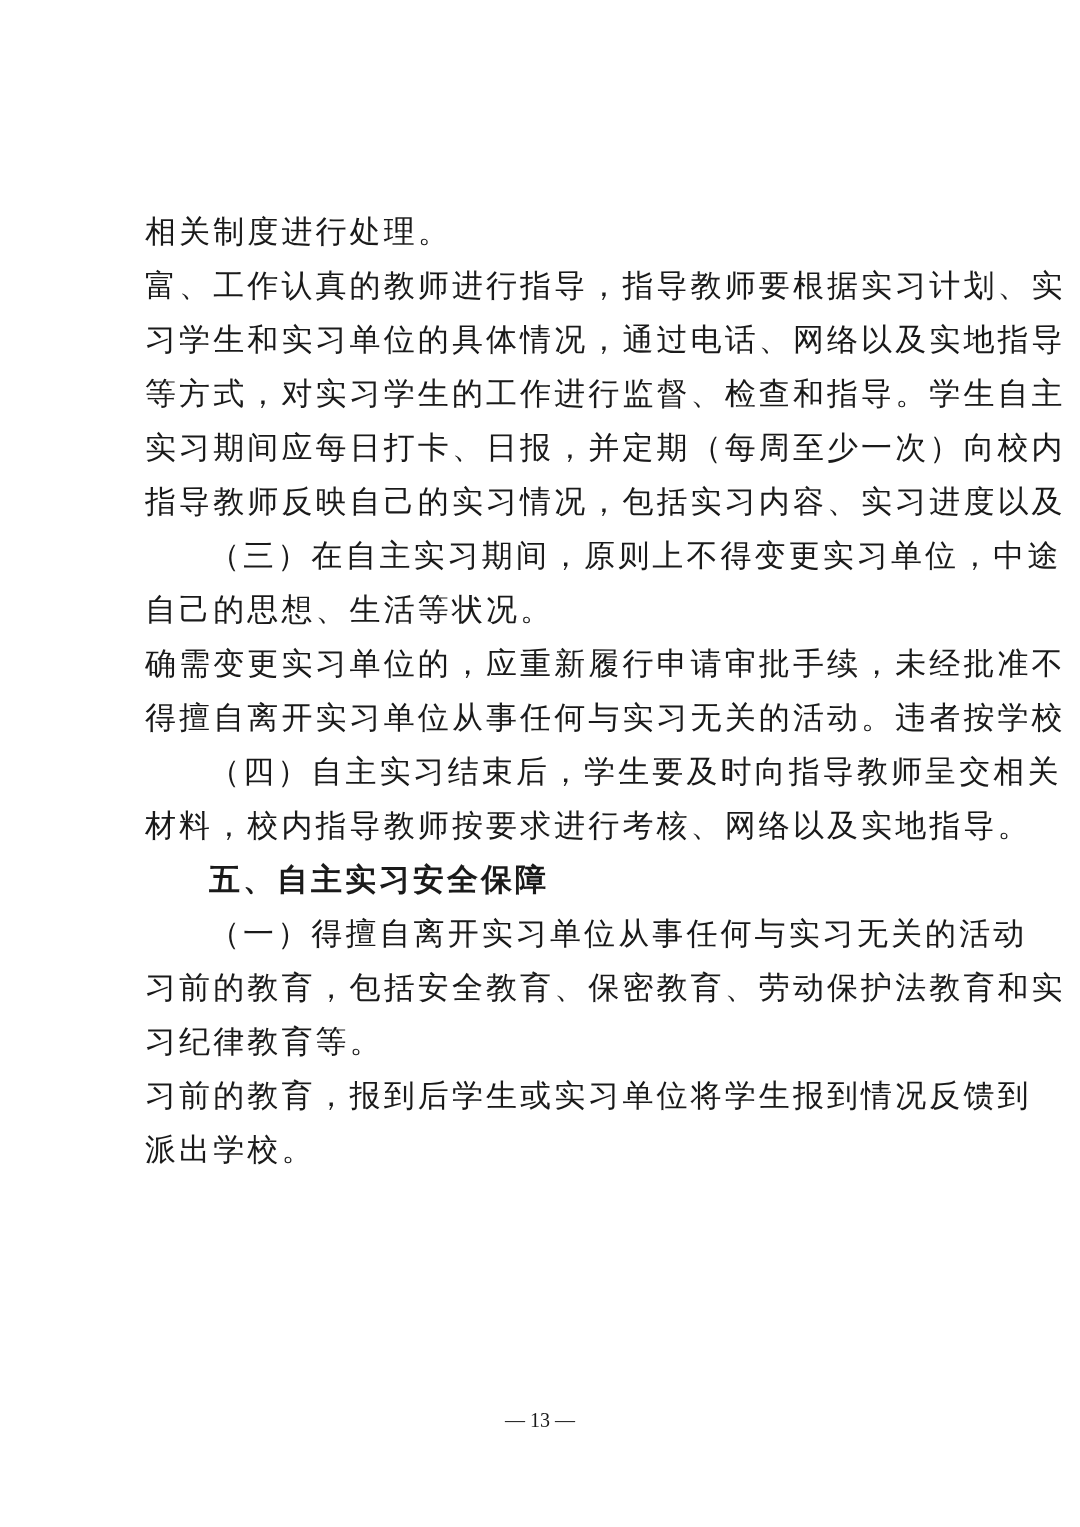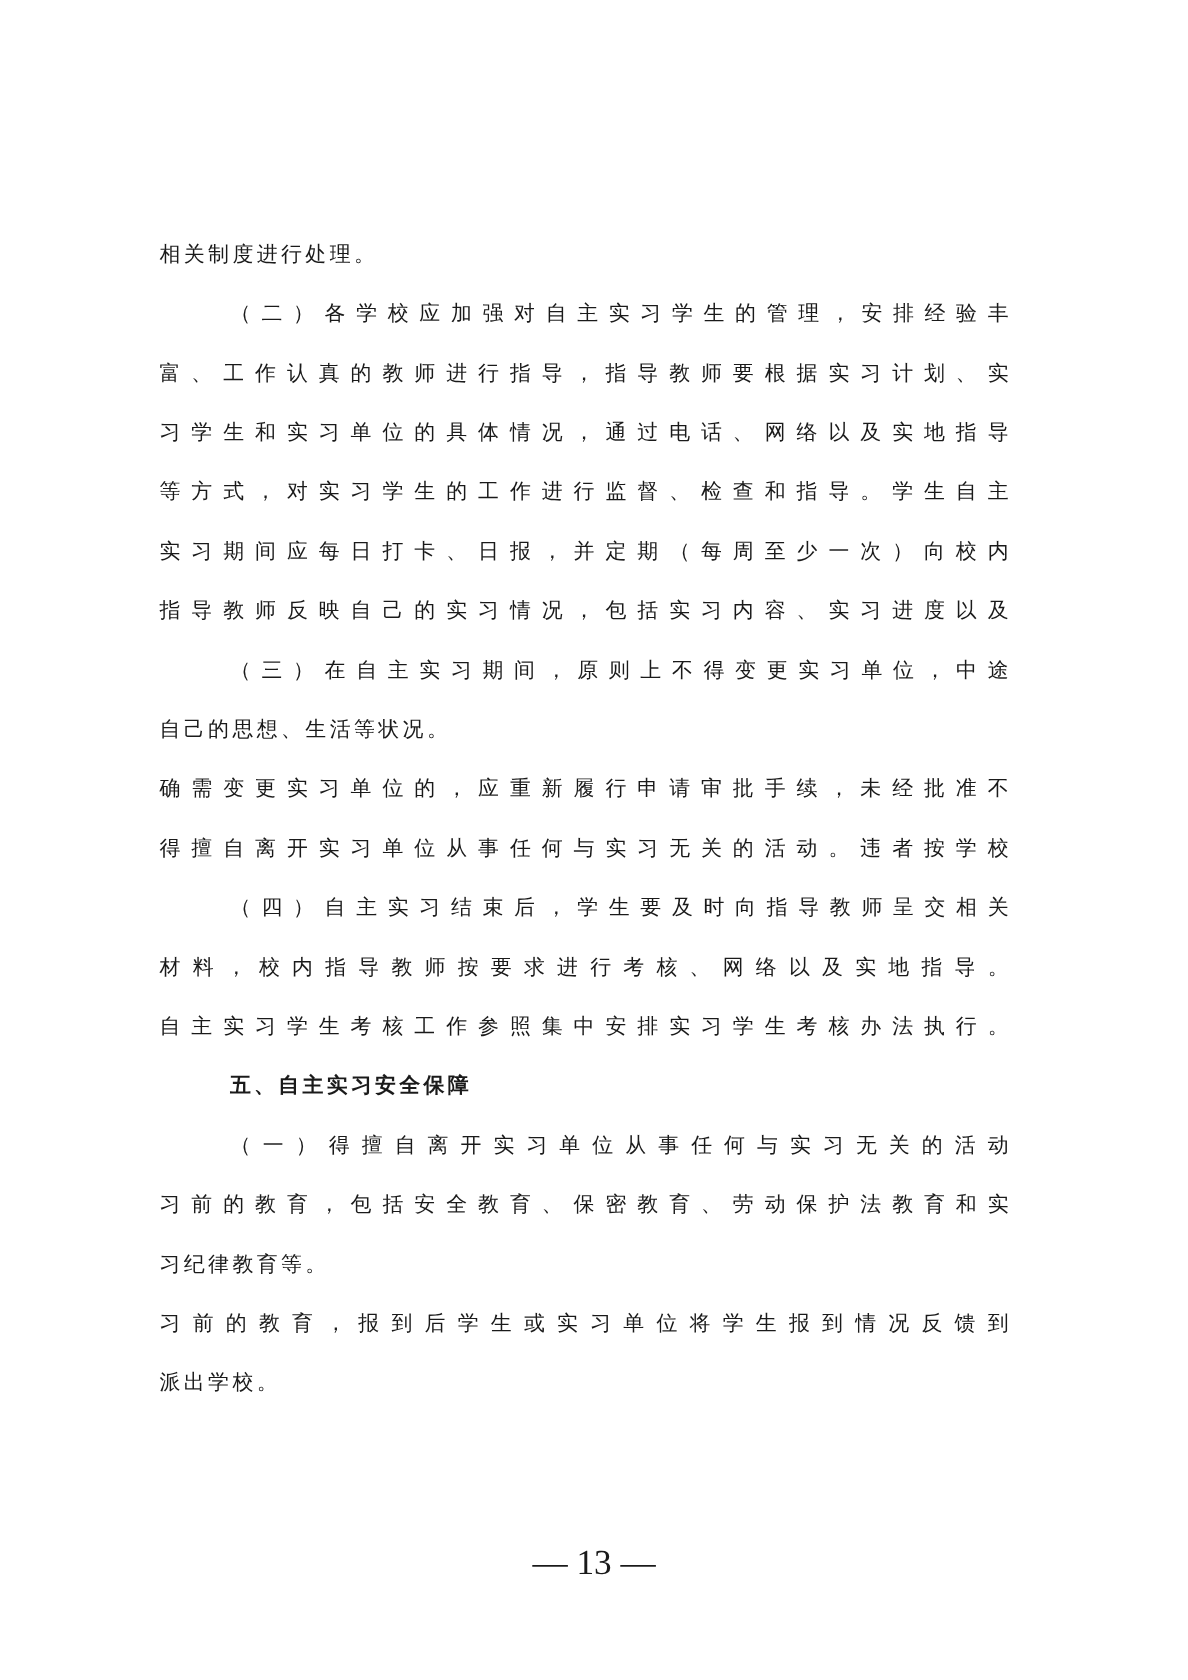--- a/index.html
+++ b/index.html
@@ -17,21 +17,21 @@
     }
     .page {
       position: absolute;
       left: 145px;
       top: 204px;
       width: 775px;
     }
     .line {
       height: 54px;
       line-height: 54px;
-      font-size: 19px;
+      font-size: 31px;
       white-space: nowrap;
       letter-spacing: 3.1px;
       text-align: justify;
       text-align-last: justify;
     }
     .line.last {
       text-align-last: left;
     }
     .line.indent {
       padding-left: 64px;
@@ -42,47 +42,45 @@
       text-align-last: left;
       letter-spacing: 3px;
     }
     .page-number {
       position: absolute;
       top: 1400px;
       left: 0;
       width: 1080px;
       text-align: center;
       font-family: "Liberation Serif", "DejaVu Serif", serif;
-      font-size: 32px;
+      font-size: 20px;
       color: #1a1a1a;
       line-height: 40px;
     }
   </style>
 </head>
 <body>
 
 <div class="page">
 
   <div class="line last">相关制度进行处理。</div>
 
-  <div class="line indent">（二）各学校应加强对自主实习学生的管理，安排经验丰</div>
   <div class="line">富、工作认真的教师进行指导，指导教师要根据实习计划、实</div>
   <div class="line">习学生和实习单位的具体情况，通过电话、网络以及实地指导</div>
   <div class="line">等方式，对实习学生的工作进行监督、检查和指导。学生自主</div>
   <div class="line">实习期间应每日打卡、日报，并定期（每周至少一次）向校内</div>
   <div class="line">指导教师反映自己的实习情况，包括实习内容、实习进度以及</div>
   <div class="line indent">（三）在自主实习期间，原则上不得变更实习单位，中途</div>
 
   <div class="line last">自己的思想、生活等状况。</div>
   <div class="line">确需变更实习单位的，应重新履行申请审批手续，未经批准不</div>
   <div class="line">得擅自离开实习单位从事任何与实习无关的活动。违者按学校</div>
 
   <div class="line indent">（四）自主实习结束后，学生要及时向指导教师呈交相关</div>
   <div class="line">材料，校内指导教师按要求进行考核、网络以及实地指导。</div>
-  <div class="line">自主实习学生考核工作参照集中安排实习学生考核办法执行。</div>
 
   <div class="line indent heading">五、自主实习安全保障</div>
 
   <div class="line indent">（一）得擅自离开实习单位从事任何与实习无关的活动</div>
   <div class="line">习前的教育，包括安全教育、保密教育、劳动保护法教育和实</div>
   <div class="line last">习纪律教育等。</div>
 
   <div class="line">习前的教育，报到后学生或实习单位将学生报到情况反馈到</div>
   <div class="line last">派出学校。</div>
 

